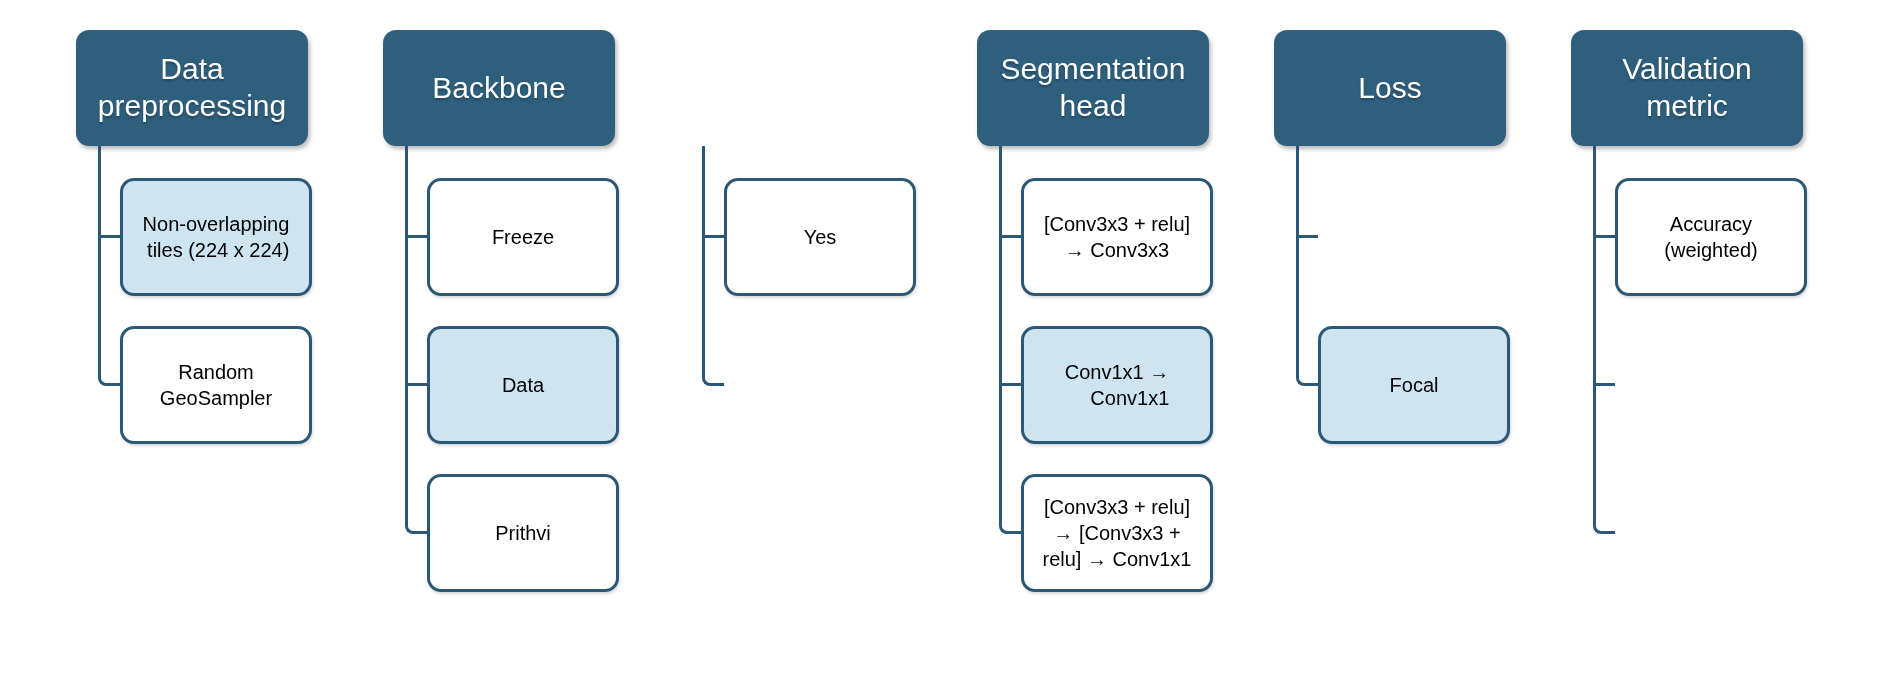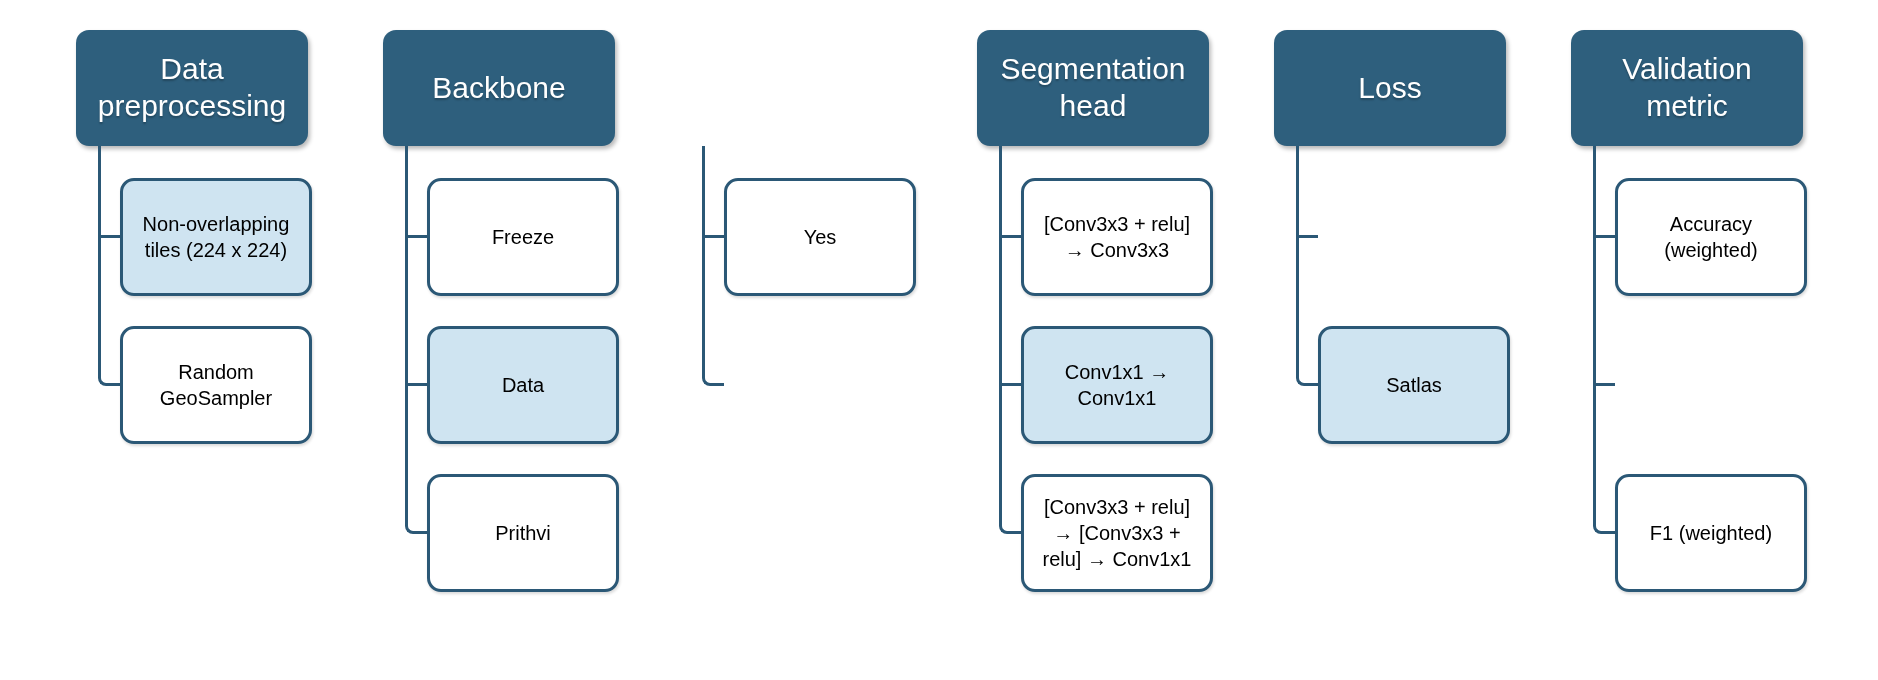--- a/index.html
+++ b/index.html
@@ -17,21 +17,21 @@
     text-shadow:0 2px 2px rgba(0,0,0,.25);
   }
   .opt{
     position:absolute;left:44px;width:192px;height:118px;box-sizing:border-box;
     background:var(--option-bg,#fff);border:3px solid var(--line,#2B5876);
     border-radius:14px;display:flex;align-items:center;justify-content:center;
     text-align:center;font-size:20px;line-height:1.3;white-space:pre-line;
     color:var(--option-text,#000);padding:0 4px;
     box-shadow:1px 2px 3px rgba(0,0,0,.15);
   }
-  .opt.selected{background:var(--selected-bg,#CFE4F1);}
+  .opt.selected{background:var(--selected-bg,#CFE4F1);text-align:right;}
   .t1{top:178px}.t2{top:326px}.t3{top:474px}
   .trunk{
     position:absolute;left:22px;top:146px;width:22px;box-sizing:border-box;
     border-left:3px solid var(--line,#2B5876);
     border-bottom:3px solid var(--line,#2B5876);
     border-bottom-left-radius:8px;
   }
   .trunk.two{height:240px}
   .trunk.three{height:388px}
   .tick{position:absolute;left:22px;width:22px;height:3px;background:var(--line,#2B5876);}
@@ -81,27 +81,26 @@
 Conv1x1</div>
     <div class="opt t3">[Conv3x3 + relu]
 → [Conv3x3 +
 relu] → Conv1x1</div>
   </div>
 
   <div class="col" style="left:1274px">
     <div class="hdr">Loss</div>
     <div class="trunk two"></div>
     <div class="tick k1"></div>
-    <div class="opt t2 selected">Satlas</div>
+    <div class="opt t2 selected">Focal</div>
   </div>
 
   <div class="col" style="left:1571px">
     <div class="hdr">Validation
 metric</div>
     <div class="trunk three"></div>
     <div class="tick k1"></div>
     <div class="tick k2"></div>
     <div class="opt t1">Accuracy
 (weighted)</div>
-    <div class="opt t3">F1 (weighted)</div>
   </div>
 
 </div>
 
 </body></html>

